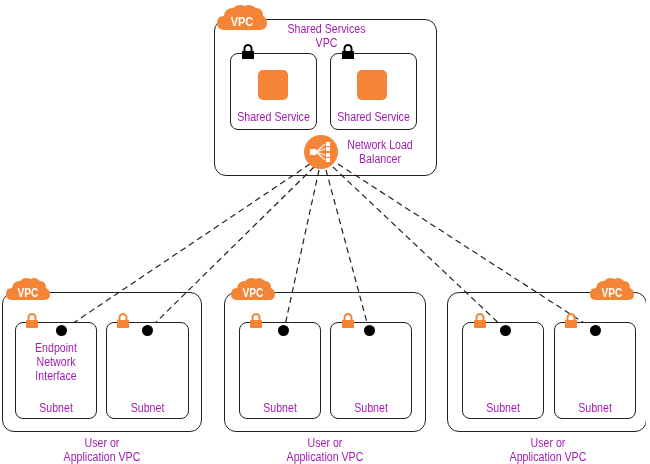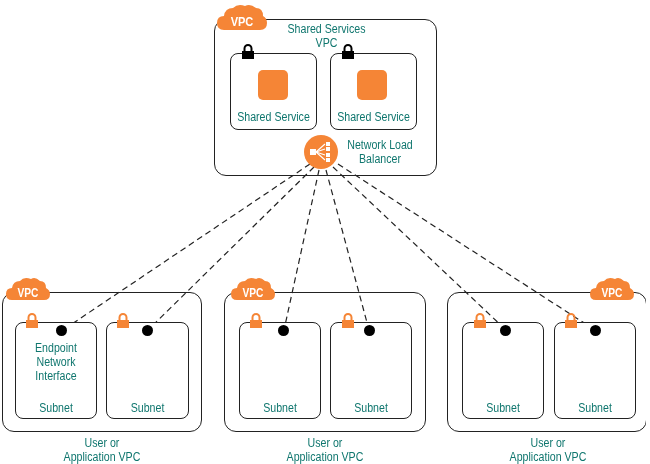--- a/index.html
+++ b/index.html
@@ -1,16 +1,16 @@
 <!DOCTYPE html>
 <html><head>
 <meta charset="utf-8">
 <style>
   html,body{margin:0;padding:0;background:#fff;}
-  #stage{position:relative;width:646px;height:464px;overflow:hidden;font-family:"Liberation Sans",sans-serif;color:#0f766e;}
+  #stage{position:relative;width:646px;height:464px;overflow:hidden;font-family:"Liberation Sans",sans-serif;color:#a21caf;}
   .box{position:absolute;border:1.4px solid #222;border-radius:12px;box-sizing:border-box;background:transparent;}
   .subnet{position:absolute;border:1.3px solid #222;border-radius:8px;box-sizing:border-box;background:#fff;}
   .txt{position:absolute;text-align:center;font-size:12.5px;line-height:14px;transform:scaleX(0.85);transform-origin:center;white-space:nowrap;}
   .service-sq{position:absolute;width:30px;height:30px;background:#f58536;border-radius:5px;}
   .dot{position:absolute;width:11px;height:11px;border-radius:50%;background:#000;}
   svg.overlay{position:absolute;left:0;top:0;}
   .badge{position:absolute;}
 </style>
 </head>
 <body>

